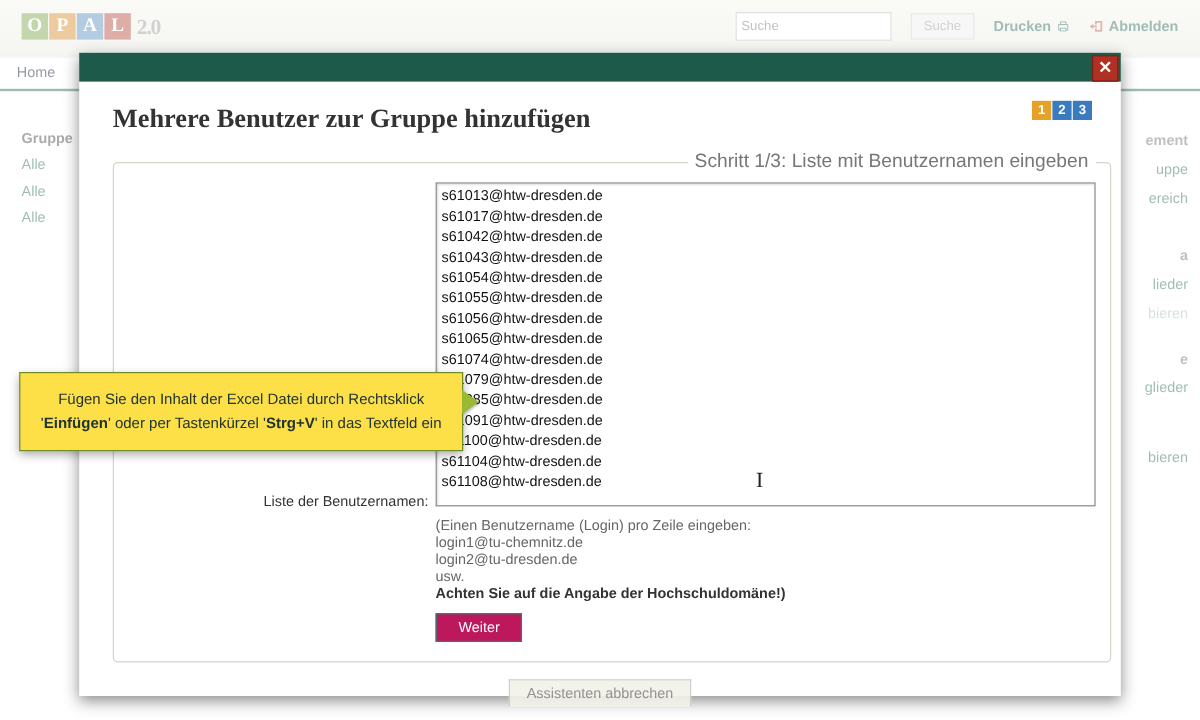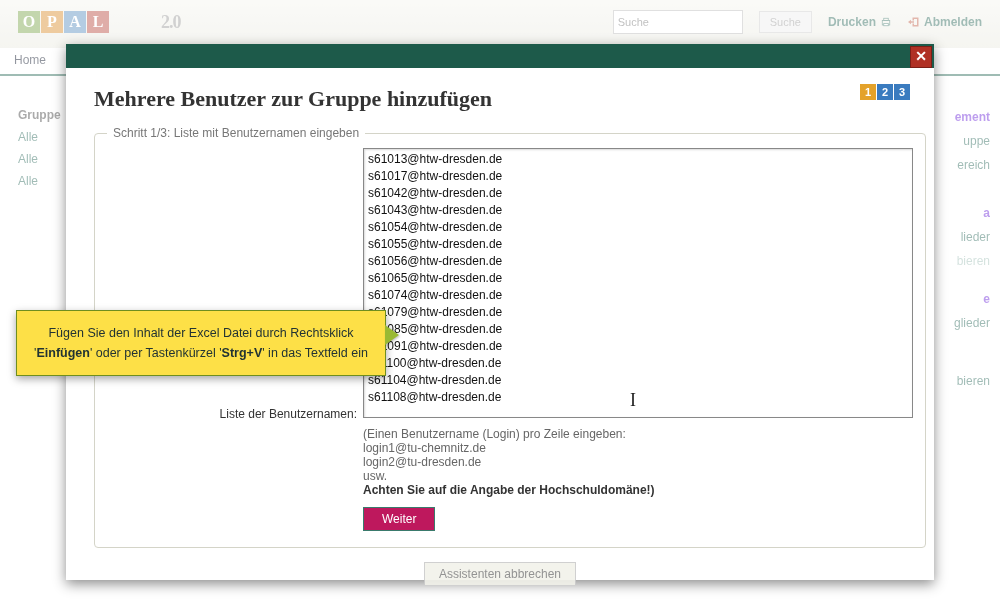--- a/index.html
+++ b/index.html
@@ -3,55 +3,55 @@
 <meta charset="utf-8">
 <style>
   body { margin:0; font-family: Verdana, Arial, sans-serif; font-size:12px; background:#fff; color:#333; }
   .page { position:relative; width:1000px; height:600px; overflow:hidden; background:#fff; }
 
   
   .topbar { position:absolute; left:0; top:0; right:0; height:48px; background: linear-gradient(#f4f4ee,#e9e9e0); border-bottom:1px solid #ccc; }
   .logo { position:absolute; left:18px; top:8px; height:28px; display:flex; align-items:center; }
   .logo span { display:inline-block; width:22px; height:22px; line-height:22px; text-align:center; font-weight:bold; font-size:16px; color:#fff; margin-right:1px; font-family: "Georgia", serif; }
   .lo1{background:#7aa44a;} .lo2{background:#d98c2b;} .lo3{background:#5a8fbf;} .lo4{background:#b94a3e;}
-  .logo .tail { width:auto; background:none; color:#999; font-size:18px; padding-left:16px; letter-spacing:-1px;margin-left:35px; }
+  .logo .tail { width:auto; background:none; color:#999; font-size:18px; padding-left:4px; letter-spacing:-1px; }
   .topright { position:absolute; right:18px; top:10px; display:flex; align-items:center; gap:16px; color:#2f6b5e; }
   .search-field { width:120px; height:18px; border:1px solid #bbb; padding:2px 4px; font-size:11px; color:#999; }
   .search-btn { height:22px; padding:2px 10px; font-size:11px; color:#999; background:#eee; border:1px solid #ccc; cursor:pointer; }
   .toplink { color:#2f6b5e; cursor:pointer; display:inline-flex; align-items:center; gap:4px;font-weight:bold; }
   .icon-sm { width:12px; height:12px; display:inline-block; }
 
   .tabrow { position:absolute; left:0; top:48px; right:0; height:26px; background:#fff; border-bottom:2px solid #2c6b5a; }
   .tabrow .tab { display:inline-block; padding:5px 14px; color:#0f172a; }
 
   
   .leftfrag { position:absolute; left:18px; top:100px; width:50px; color:#2f6b5e; }
   .lf-head { font-weight:bold; color:#444; margin:8px 0 6px 0; }
   .lf-item { color:#2f6b5e; margin:8px 0; }
 
   
   .rightfrag { position:absolute; right:10px; top:100px; width:50px; text-align:right; color:#2f6b5e; }
   .rightfrag div { margin:10px 0; }
-  .rf-head { color:#6d28d9; font-weight:bold; }
+  .rf-head { color:#737373; font-weight:bold; }
   .rf-light { color:#a0bfb7; }
 
   
   .overlay { position:absolute; left:0; top:0; right:0; bottom:0; background:rgba(255,255,255,0.55); }
   .modal { position:absolute; left:66px; top:44px; width:868px; height:536px; background:#fff; box-shadow: 0 4px 12px rgba(0,0,0,0.45); }
   .modal-header { height:24px; background:#1d5a4a; position:relative; }
   .close-btn { position:absolute; right:2px; top:2px; width:20px; height:20px; background:#b03024; border:1px solid #7a1f17; color:#fff; font-weight:bold; text-align:center; line-height:18px; cursor:pointer; font-size:14px; }
   .modal-body { position:relative; padding:18px 28px 10px 28px; }
   .dlg-title { font-family: Georgia, "Times New Roman", serif; font-size:22px; color:#333; margin:0 0 14px 0; }
 
   .steps { position:absolute; right:24px; top:16px; display:flex; gap:1px; }
   .steps span { width:16px; height:16px; line-height:16px; text-align:center; font-size:11px; font-weight:bold; color:#fff; }
   .steps .s1{background:#e4a22a;} .steps .s2{background:#3a7bbf;} .steps .s3{background:#3a7bbf;}
 
   fieldset { border:1px solid #d4d4c8; border-radius:4px; padding:8px 12px 16px 12px; margin:0; }
-  legend { color:#777; font-size:12px; padding:0 6px; }
+  legend { color:#777; font-size:16px; padding:0 6px;text-align:right; }
 
   .form-row { display:flex; align-items:flex-end; margin-top:0; }
   .form-label { width:250px; text-align:right; padding-right:6px; padding-top:2px; color:#333; }
   .ta-wrap { flex:0 0 540px; }
   textarea.userlist { width:540px; height:264px; border:1px solid #888; box-shadow: inset 1px 1px 2px rgba(0,0,0,0.15); font-family: Verdana, Arial, sans-serif; font-size:12px; line-height:17px; padding:2px 4px; resize:none; overflow-y:scroll; color:#111; }
 
   .hint { margin:6px 0 0 256px; color:#666; font-size:12px; }
   .hint .bold { font-weight:bold; color:#333; }
 
   .btn-primary { display:inline-block; margin:10px 0 0 256px; padding:4px 18px; background:#be185d; color:#fff; border:1px solid #3a7a6c; cursor:pointer; font-size:12px; }

